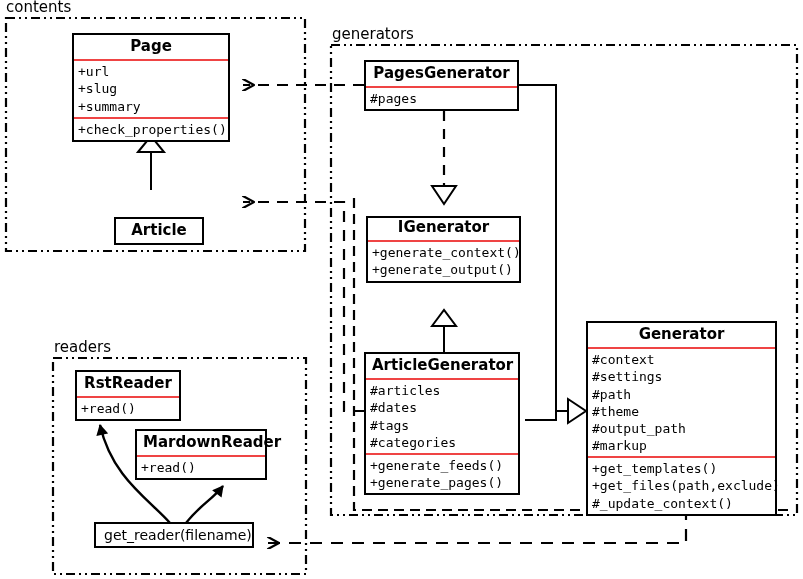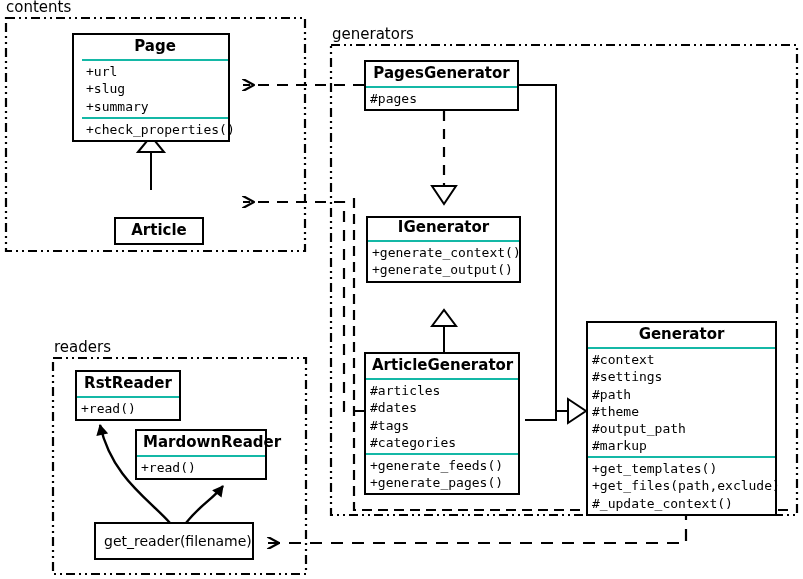--- a/index.html
+++ b/index.html
@@ -54,36 +54,36 @@
     text-align: center;
     font-weight: normal;
     font-size: 13px;
     font-family: "DejaVu Sans Mono", monospace;
     padding: 3px 6px 0 6px;
     line-height: 1.15;
     color: #000;
     white-space: nowrap;
   }
   .cls .compartment {
-    border-top: 2px solid #14b8a6;
+    border-top: 2px solid #ef4444;
     padding: 2px 3px 2px 4px;
   }
   .cls .member {
     font-family: "DejaVu Sans Mono", monospace;
     font-size: 13px;
     line-height: 1.32;
     color: #000;
     white-space: nowrap;
   }
   .cls.plain .label {
     text-align: center;
     font-family: "DejaVu Sans", sans-serif;
     font-size: 14px;
     color: #000;
-    padding: 10px 8px;
+    padding: 4px 8px;
     white-space: nowrap;
     line-height: 1;
   }
 </style>
 </head>
 <body>
 
 <div id="canvas">
 
   <svg class="layer" viewBox="0 0 803 579" xmlns="http://www.w3.org/2000/svg">
@@ -129,21 +129,21 @@
 
     <path d="M170,523 C150,500 112,478 100,425" fill="none" stroke="#000" stroke-width="2.4" marker-end="url(#solidArrow)"></path>
 
     <path d="M186,523 C200,505 212,500 223,486" fill="none" stroke="#000" stroke-width="2.4" marker-end="url(#solidArrow)"></path>
   </svg>
 
   <div class="pkg-label" style="left:4px; top:0px;">contents</div>
   <div class="pkg-label" style="left:330px; top:27px;">generators</div>
   <div class="pkg-label" style="left:52px; top:340px;">readers</div>
 
-  <div class="cls" style="left:72px; top:33px; width:158px;padding-left:8px;">
+  <div class="cls" style="left:72px; top:33px; width:158px;">
     <div class="name">Page</div>
     <div class="compartment">
       <div class="member">+url</div>
       <div class="member">+slug</div>
       <div class="member">+summary</div>
     </div>
     <div class="compartment">
       <div class="member">+check_properties()</div>
     </div>
   </div>

